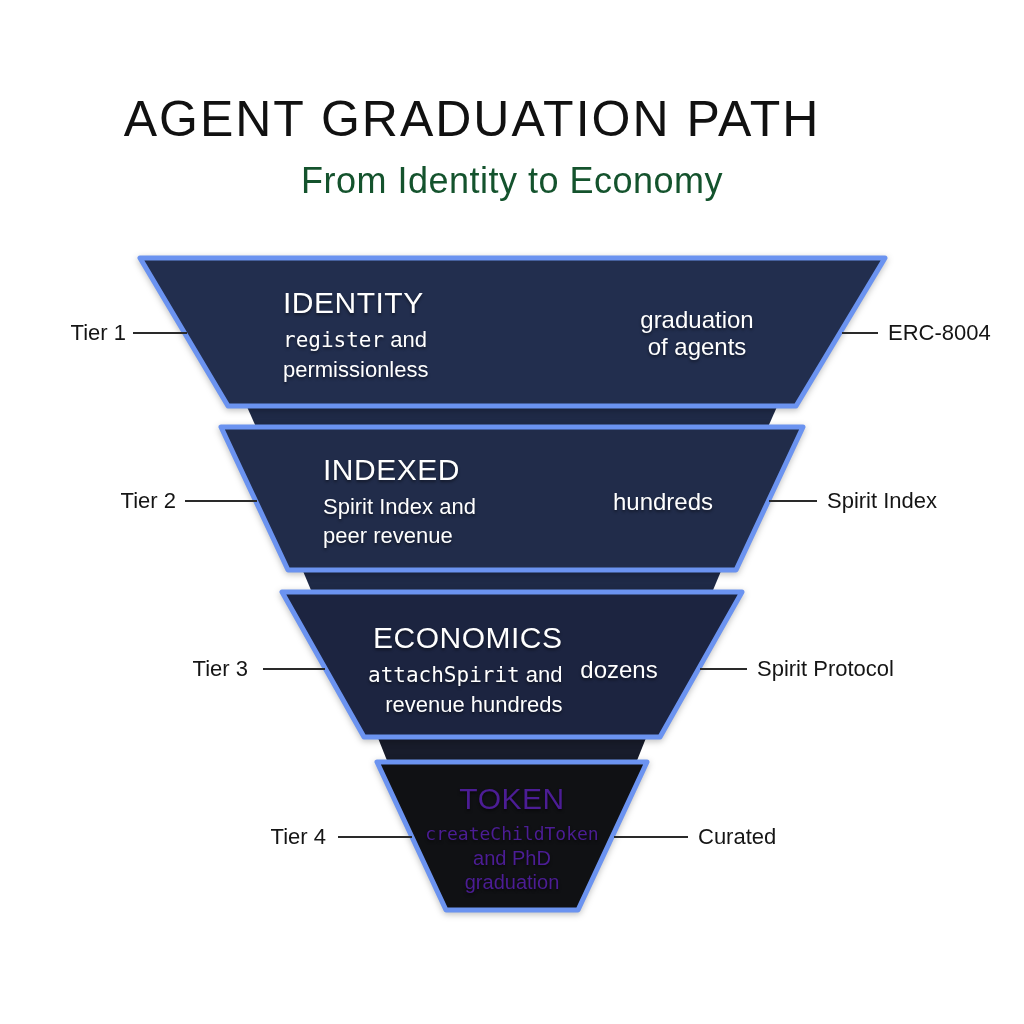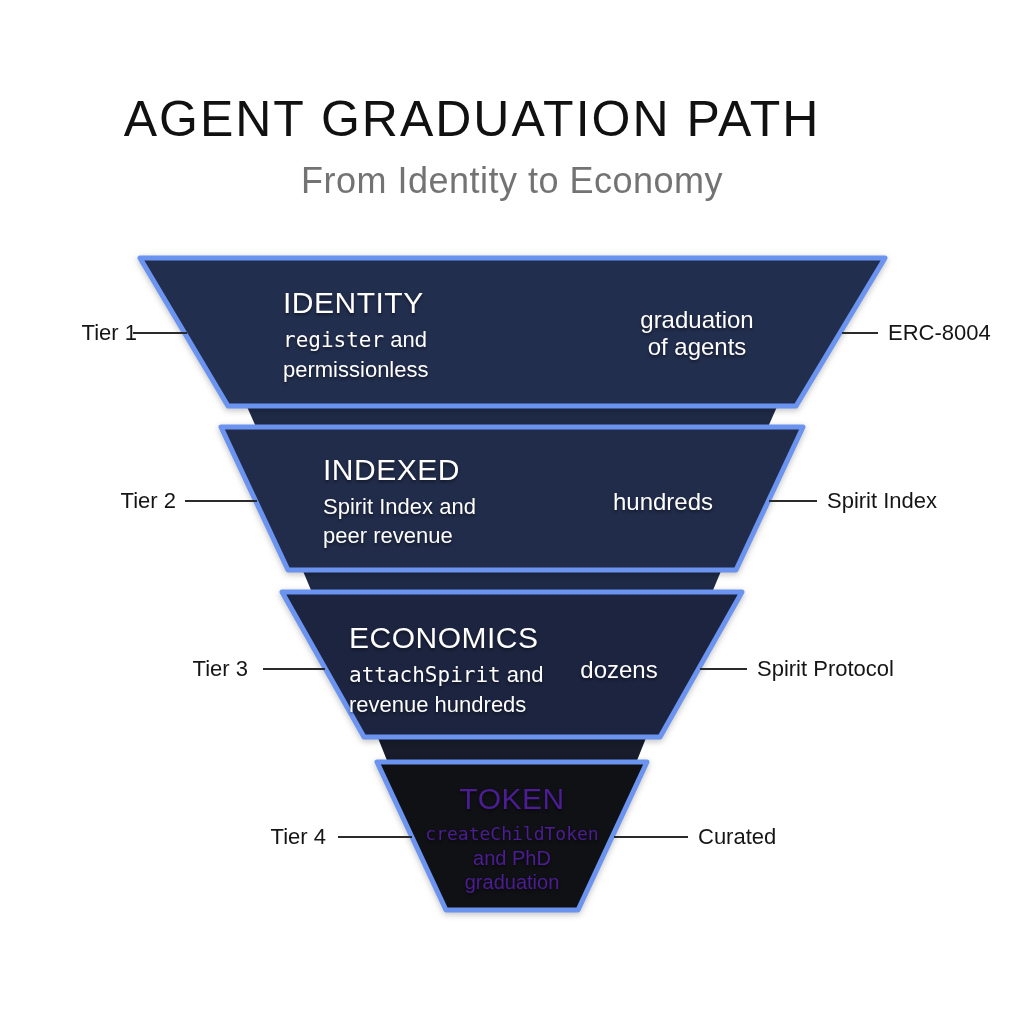--- a/index.html
+++ b/index.html
@@ -6,21 +6,21 @@
   .canvas{
     position:relative;width:1024px;height:1024px;background:#ffffff;
     font-family:"Liberation Sans",sans-serif;overflow:hidden;
   }
   .title{
     position:absolute;top:90px;left:0;width:944px;text-align:center;
     font-size:50px;font-weight:500;letter-spacing:2px;color:#111;
   }
   .subtitle{
     position:absolute;top:160px;left:0;width:1024px;text-align:center;
-    font-size:36px;font-weight:400;letter-spacing:.5px;color:#737373;
+    font-size:36px;font-weight:400;letter-spacing:.5px;color:#14532d;
   }
   svg.funnel{position:absolute;left:0;top:0;}
   .tier-shape{stroke:#6b93f0;stroke-width:5;stroke-linejoin:round;}
   .tier-text{position:absolute;color:#ffffff;text-shadow:0 2px 3px rgba(0,0,0,.45);}
   .tier-heading{font-size:30px;font-weight:500;letter-spacing:.5px;margin:0 0 5px 0;}
   .tier-desc{font-size:22px;font-weight:400;line-height:29px;}
   .mono{font-family:"DejaVu Sans Mono",monospace;font-size:21px;}
   .tier-count{font-size:24px;font-weight:400;line-height:27px;text-align:center;}
   .side-label{position:absolute;font-size:22px;color:#151515;line-height:30px;}
   .side-label.left{text-align:right;width:110px;}
@@ -68,39 +68,39 @@
     <div class="tier-heading">INDEXED</div>
     <div class="tier-desc">
       <span>Spirit Index and</span><br>
       <span>peer revenue</span>
     </div>
   </div>
   <div class="tier-text tier-count" style="left:588px;top:488px;width:150px;">
     <span>hundreds</span>
   </div>
 
-  <div class="tier-text" style="left:349px;top:621px;">
+  <div class="tier-text" style="left:368px;top:621px;text-align:right;">
     <div class="tier-heading">ECONOMICS</div>
     <div class="tier-desc">
       <span class="mono">attachSpirit</span><span> and</span><br>
       <span>revenue hundreds</span>
     </div>
   </div>
   <div class="tier-text tier-count" style="left:554px;top:656px;width:130px;">
     <span>dozens</span>
   </div>
 
   <div class="tier4-body" style="left:392px;top:782px;width:240px;">
     <div class="tier4-heading">TOKEN</div>
     <div class="tier4-line mono">createChildToken</div>
     <div class="tier4-line">and PhD</div>
     <div class="tier4-line">graduation</div>
   </div>
 
-  <div class="side-label left" style="left:27px;top:318px;">Tier 1</div>
+  <div class="side-label left" style="left:16px;top:318px;">Tier 1</div>
   <div class="leader-line" style="left:133px;top:332px;width:54px;"></div>
 
   <div class="side-label left" style="left:66px;top:486px;">Tier 2</div>
   <div class="leader-line" style="left:185px;top:500px;width:72px;"></div>
 
   <div class="side-label left" style="left:138px;top:654px;">Tier 3</div>
   <div class="leader-line" style="left:263px;top:668px;width:62px;"></div>
 
   <div class="side-label left" style="left:216px;top:822px;">Tier 4</div>
   <div class="leader-line" style="left:338px;top:836px;width:74px;"></div>

